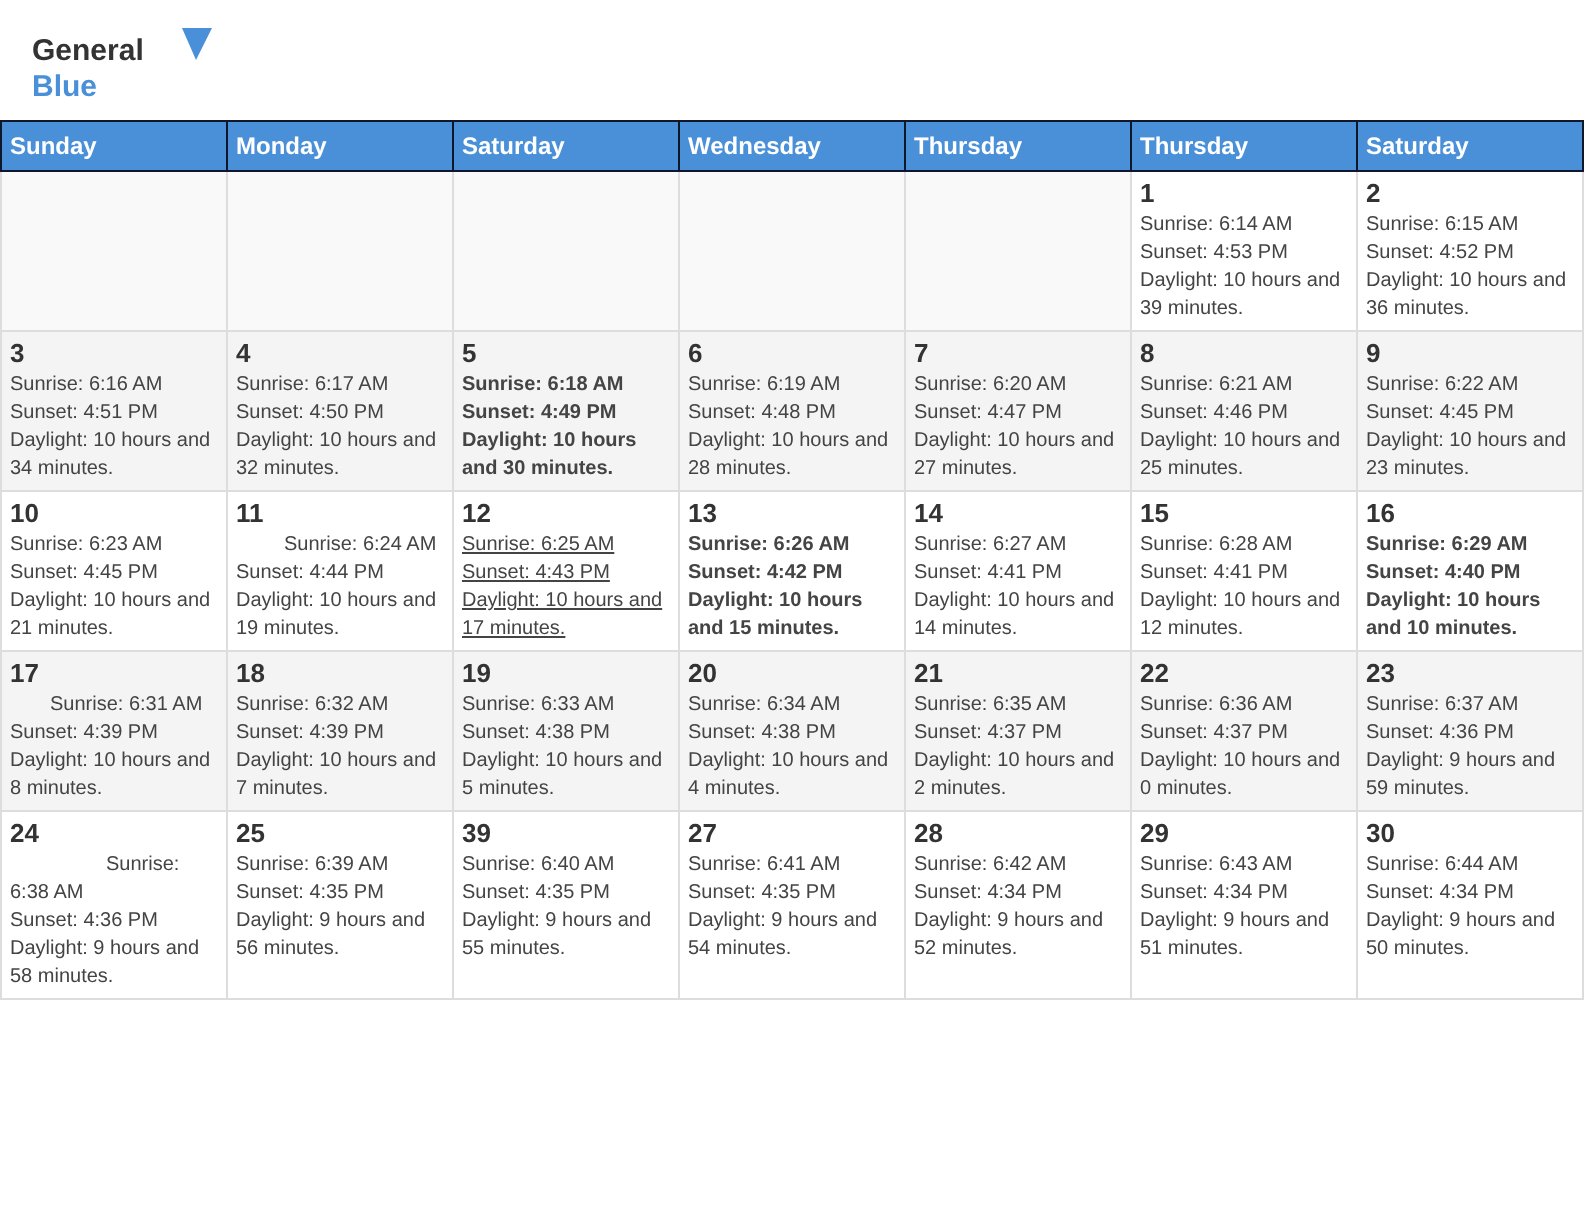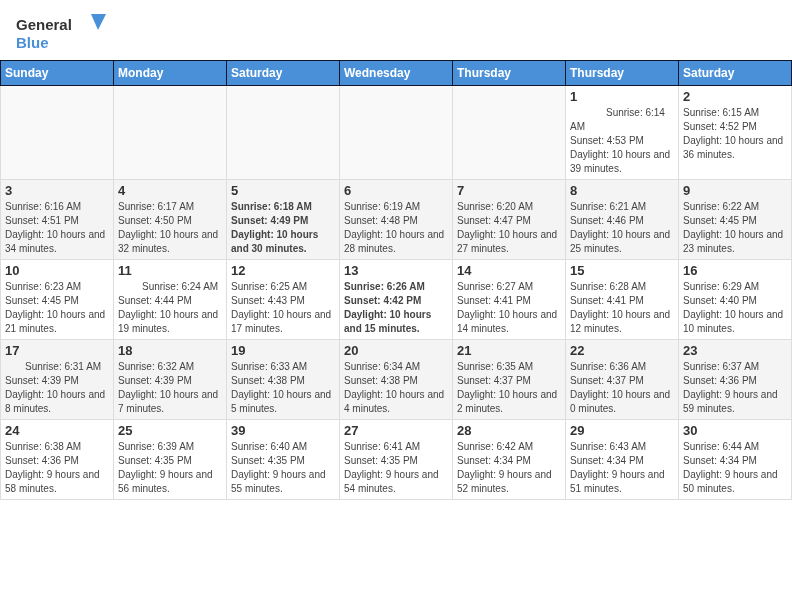--- a/index.html
+++ b/index.html
@@ -50,21 +50,21 @@
         <th>Saturday</th>
       </tr>
   </thead>
   <tbody id="calendar-body">
   <tr>
         <td class="empty"></td>
         <td class="empty"></td>
         <td class="empty"></td>
         <td class="empty"></td>
         <td class="empty"></td>
-        <td><span class="day-number">1</span><span class="day-info" style="white-space: pre-line; margin-left: 36px;">Sunrise: 6:14 AM
+        <td><span class="day-number">1</span><span class="day-info" style="white-space: pre-line;">Sunrise: 6:14 AM
 Sunset: 4:53 PM
 Daylight: 10 hours and 39 minutes.</span></td>
         <td><span class="day-number">2</span><span class="day-info" style="white-space: pre-line;">Sunrise: 6:15 AM
 Sunset: 4:52 PM
 Daylight: 10 hours and 36 minutes.</span></td>
       </tr>
       <tr>
         <td><span class="day-number">3</span><span class="day-info" style="white-space: pre-line; margin-top: 25px;">Sunrise: 6:16 AM
 Sunset: 4:51 PM
 Daylight: 10 hours and 34 minutes.</span></td>
@@ -87,33 +87,33 @@
 Sunset: 4:45 PM
 Daylight: 10 hours and 23 minutes.</span></td>
       </tr>
       <tr>
         <td><span class="day-number">10</span><span class="day-info" style="white-space: pre-line;">Sunrise: 6:23 AM
 Sunset: 4:45 PM
 Daylight: 10 hours and 21 minutes.</span></td>
         <td><span class="day-number">11</span><span class="day-info" style="white-space: pre-line; margin-left: 24px;">Sunrise: 6:24 AM
 Sunset: 4:44 PM
 Daylight: 10 hours and 19 minutes.</span></td>
-        <td><span class="day-number">12</span><span class="day-info" style="white-space: pre-line;">Sunrise: 6:25 AM
+        <td><span class="day-number">12</span><span class="day-info" style="white-space: pre-line; text-decoration: underline;">Sunrise: 6:25 AM
 Sunset: 4:43 PM
 Daylight: 10 hours and 17 minutes.</span></td>
         <td><span class="day-number">13</span><span class="day-info" style="white-space: pre-line; font-weight: bold;">Sunrise: 6:26 AM
 Sunset: 4:42 PM
 Daylight: 10 hours and 15 minutes.</span></td>
         <td><span class="day-number">14</span><span class="day-info" style="white-space: pre-line;">Sunrise: 6:27 AM
 Sunset: 4:41 PM
 Daylight: 10 hours and 14 minutes.</span></td>
         <td><span class="day-number">15</span><span class="day-info" style="white-space: pre-line;">Sunrise: 6:28 AM
 Sunset: 4:41 PM
 Daylight: 10 hours and 12 minutes.</span></td>
-        <td><span class="day-number">16</span><span class="day-info" style="white-space: pre-line;">Sunrise: 6:29 AM
+        <td><span class="day-number">16</span><span class="day-info" style="white-space: pre-line; font-weight: bold;">Sunrise: 6:29 AM
 Sunset: 4:40 PM
 Daylight: 10 hours and 10 minutes.</span></td>
       </tr>
       <tr>
         <td><span class="day-number">17</span><span class="day-info" style="white-space: pre-line; margin-left: 20px;">Sunrise: 6:31 AM
 Sunset: 4:39 PM
 Daylight: 10 hours and 8 minutes.</span></td>
         <td><span class="day-number">18</span><span class="day-info" style="white-space: pre-line;">Sunrise: 6:32 AM
 Sunset: 4:39 PM
 Daylight: 10 hours and 7 minutes.</span></td>
@@ -127,21 +127,21 @@
 Sunset: 4:37 PM
 Daylight: 10 hours and 2 minutes.</span></td>
         <td><span class="day-number">22</span><span class="day-info" style="white-space: pre-line; margin-top: 28px;">Sunrise: 6:36 AM
 Sunset: 4:37 PM
 Daylight: 10 hours and 0 minutes.</span></td>
         <td><span class="day-number">23</span><span class="day-info" style="white-space: pre-line;">Sunrise: 6:37 AM
 Sunset: 4:36 PM
 Daylight: 9 hours and 59 minutes.</span></td>
       </tr>
       <tr>
-        <td><span class="day-number">24</span><span class="day-info" style="white-space: pre-line;">Sunrise: 6:38 AM
+        <td><span class="day-number">24</span><span class="day-info" style="white-space: pre-line; margin-left: 48px;">Sunrise: 6:38 AM
 Sunset: 4:36 PM
 Daylight: 9 hours and 58 minutes.</span></td>
         <td><span class="day-number">25</span><span class="day-info" style="white-space: pre-line;">Sunrise: 6:39 AM
 Sunset: 4:35 PM
 Daylight: 9 hours and 56 minutes.</span></td>
         <td><span class="day-number">39</span><span class="day-info" style="white-space: pre-line;">Sunrise: 6:40 AM
 Sunset: 4:35 PM
 Daylight: 9 hours and 55 minutes.</span></td>
         <td><span class="day-number">27</span><span class="day-info" style="white-space: pre-line;">Sunrise: 6:41 AM
 Sunset: 4:35 PM

